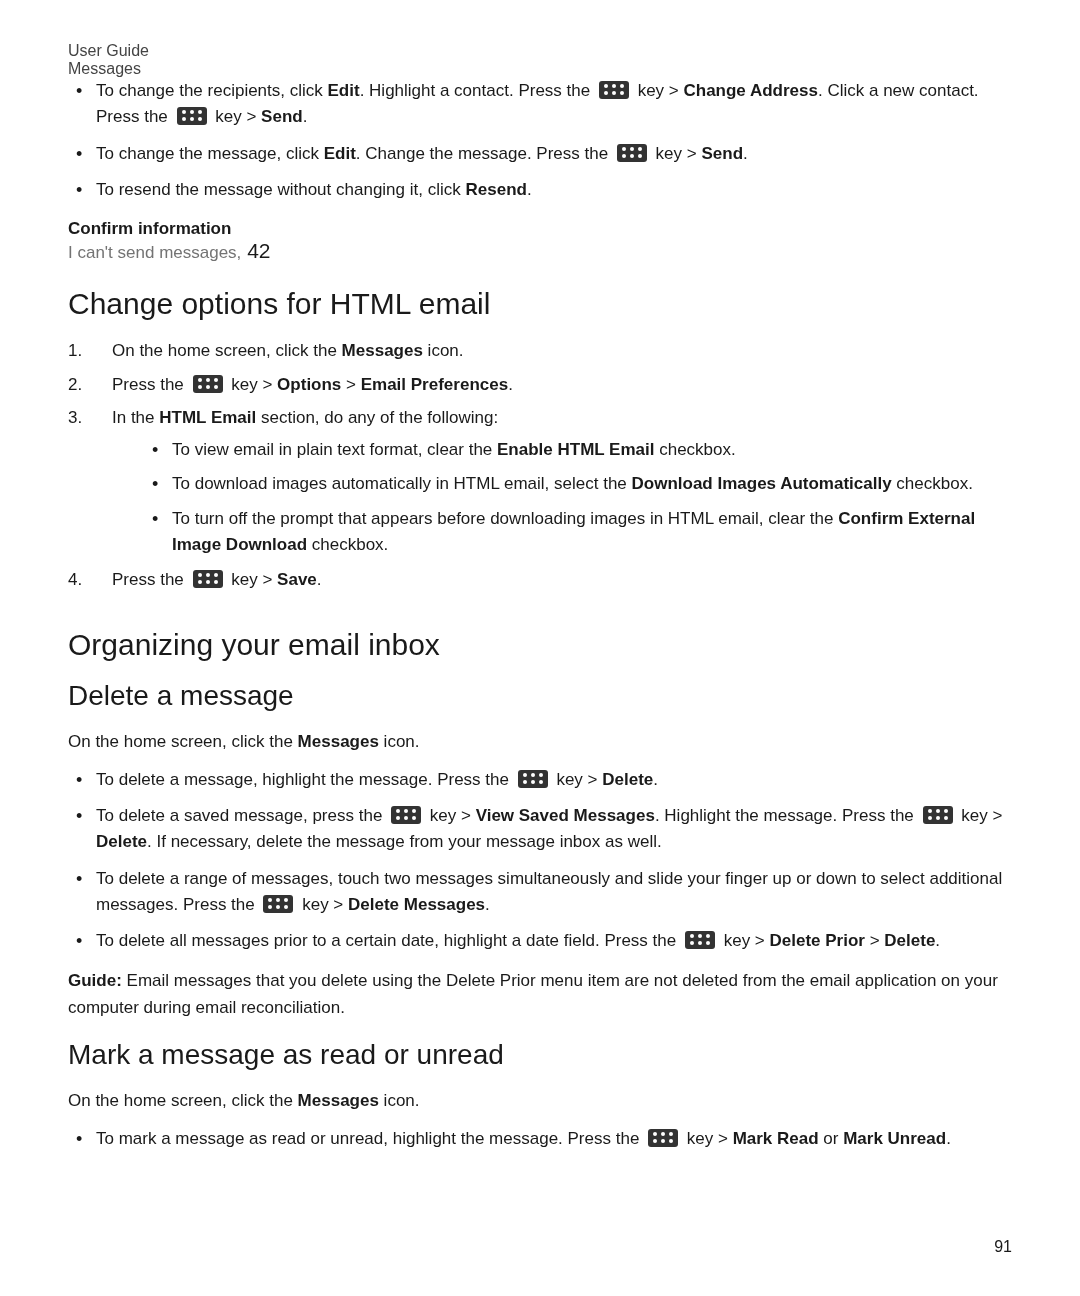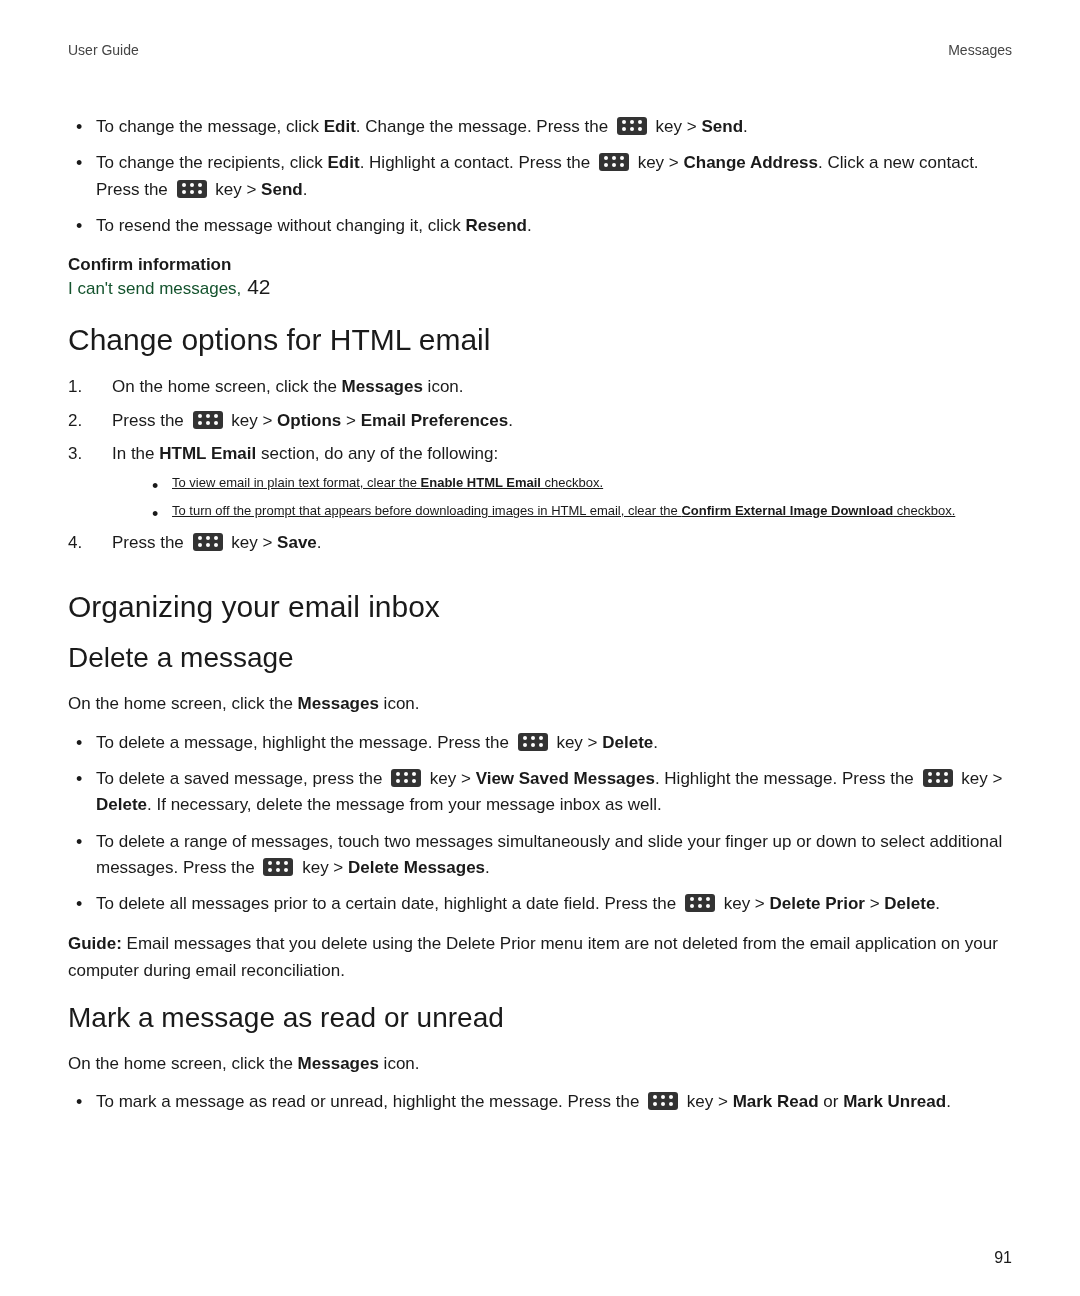--- a/index.html
+++ b/index.html
@@ -12,23 +12,23 @@
   }
   .page {
     padding: 42px 68px 50px 68px;
     box-sizing: border-box;
     min-height: 1296px;
     position: relative;
   }
   .header {
     display: flex;
     justify-content: space-between;
-    font-size: 14px;
+    font-size: 16px;
     color: #444;
-    margin-bottom: 56px;
+    flex-direction: column;
   }
   ul.top-list, ul.sub-list {
     list-style: none;
     padding-left: 0;
     margin: 0;
   }
   ul.top-list > li {
     margin-bottom: 10px;
     padding-left: 28px;
     position: relative;
@@ -43,39 +43,38 @@
     font-size: 18px;
   }
   ul.sub-list {
     margin-top: 6px;
     padding-left: 32px;
   }
   ul.sub-list > li {
     margin-bottom: 8px;
     padding-left: 28px;
     position: relative;
-    font-size: 13px;
+    font-size: 17px;
     line-height: 1.55;
-    text-decoration: underline;
   }
   ul.sub-list > li::before {
     content: "•";
     position: absolute;
     left: 8px;
     top: 0;
     font-size: 18px;
   }
   .bold { font-weight: 700; }
   .related-heading {
     font-weight: 700;
     font-size: 17px;
     margin-top: 16px;
   }
   .link {
-    color: #14532d;
+    color: #737373;
     font-size: 17px;
   }
   h2.section {
     font-weight: 400;
     font-size: 30px;
     margin-top: 24px;
     margin-bottom: 16px;
   }
   h2.section.subsection {
     font-size: 28px;
@@ -122,41 +121,41 @@
     top: 3px; left: 5px;
     width: 4px; height: 4px;
     background: #fff;
     border-radius: 50%;
     box-shadow:
       8px 0 0 #fff, 16px 0 0 #fff,
       0 7px 0 #fff, 8px 7px 0 #fff, 16px 7px 0 #fff;
   }
   .page-number {
     position: absolute;
-    bottom: 29px;
+    bottom: 40px;
     right: 68px;
     font-size: 16px;
   }
 </style>
 </head>
 <body>
 
 <div class="page">
 
   <div class="header">
     <span>User Guide</span>
     <span>Messages</span>
   </div>
 
   <ul class="top-list">
     <li>
+      <span>To change the recipients, click </span><span class="bold">Edit</span><span>. Highlight a contact. Press the </span><span class="bb-icon"></span><span> key &gt; </span><span class="bold">Change Address</span><span>. Click a new contact. Press the </span><span class="bb-icon"></span><span> key &gt; </span><span class="bold">Send</span><span>.</span>
+    </li>
+    <li>
       <span>To change the message, click </span><span class="bold">Edit</span><span>. Change the message. Press the </span><span class="bb-icon"></span><span> key &gt; </span><span class="bold">Send</span><span>.</span>
-    </li>
-    <li>
-      <span>To change the recipients, click </span><span class="bold">Edit</span><span>. Highlight a contact. Press the </span><span class="bb-icon"></span><span> key &gt; </span><span class="bold">Change Address</span><span>. Click a new contact. Press the </span><span class="bb-icon"></span><span> key &gt; </span><span class="bold">Send</span><span>.</span>
     </li>
     <li>
       <span>To resend the message without changing it, click </span><span class="bold">Resend</span><span>.</span>
     </li>
   </ul>
 
   <div class="related-heading">Confirm information</div>
   <div>
     <span class="link">I can't send messages,</span><span style="font-size:21px;"> 42</span>
   </div>
@@ -170,20 +169,23 @@
     <li>
       <span>Press the </span><span class="bb-icon"></span><span> key &gt; </span><span class="bold">Options</span><span> &gt; </span><span class="bold">Email Preferences</span><span>.</span>
     </li>
     <li>
       <span>In the </span><span class="bold">HTML Email</span><span> section, do any of the following:</span>
       <ul class="sub-list">
         <li>
           <span>To view email in plain text format, clear the </span><span class="bold">Enable HTML Email</span><span> checkbox.</span>
         </li>
         <li>
+          <span>To download images automatically in HTML email, select the </span><span class="bold">Download Images Automatically</span><span> checkbox.</span>
+        </li>
+        <li>
           <span>To turn off the prompt that appears before downloading images in HTML email, clear the </span><span class="bold">Confirm External Image Download</span><span> checkbox.</span>
         </li>
       </ul>
     </li>
     <li>
       <span>Press the </span><span class="bb-icon"></span><span> key &gt; </span><span class="bold">Save</span><span>.</span>
     </li>
   </ol>
 
   <h2 class="section" style="margin-top:34px;">Organizing your email inbox</h2>

